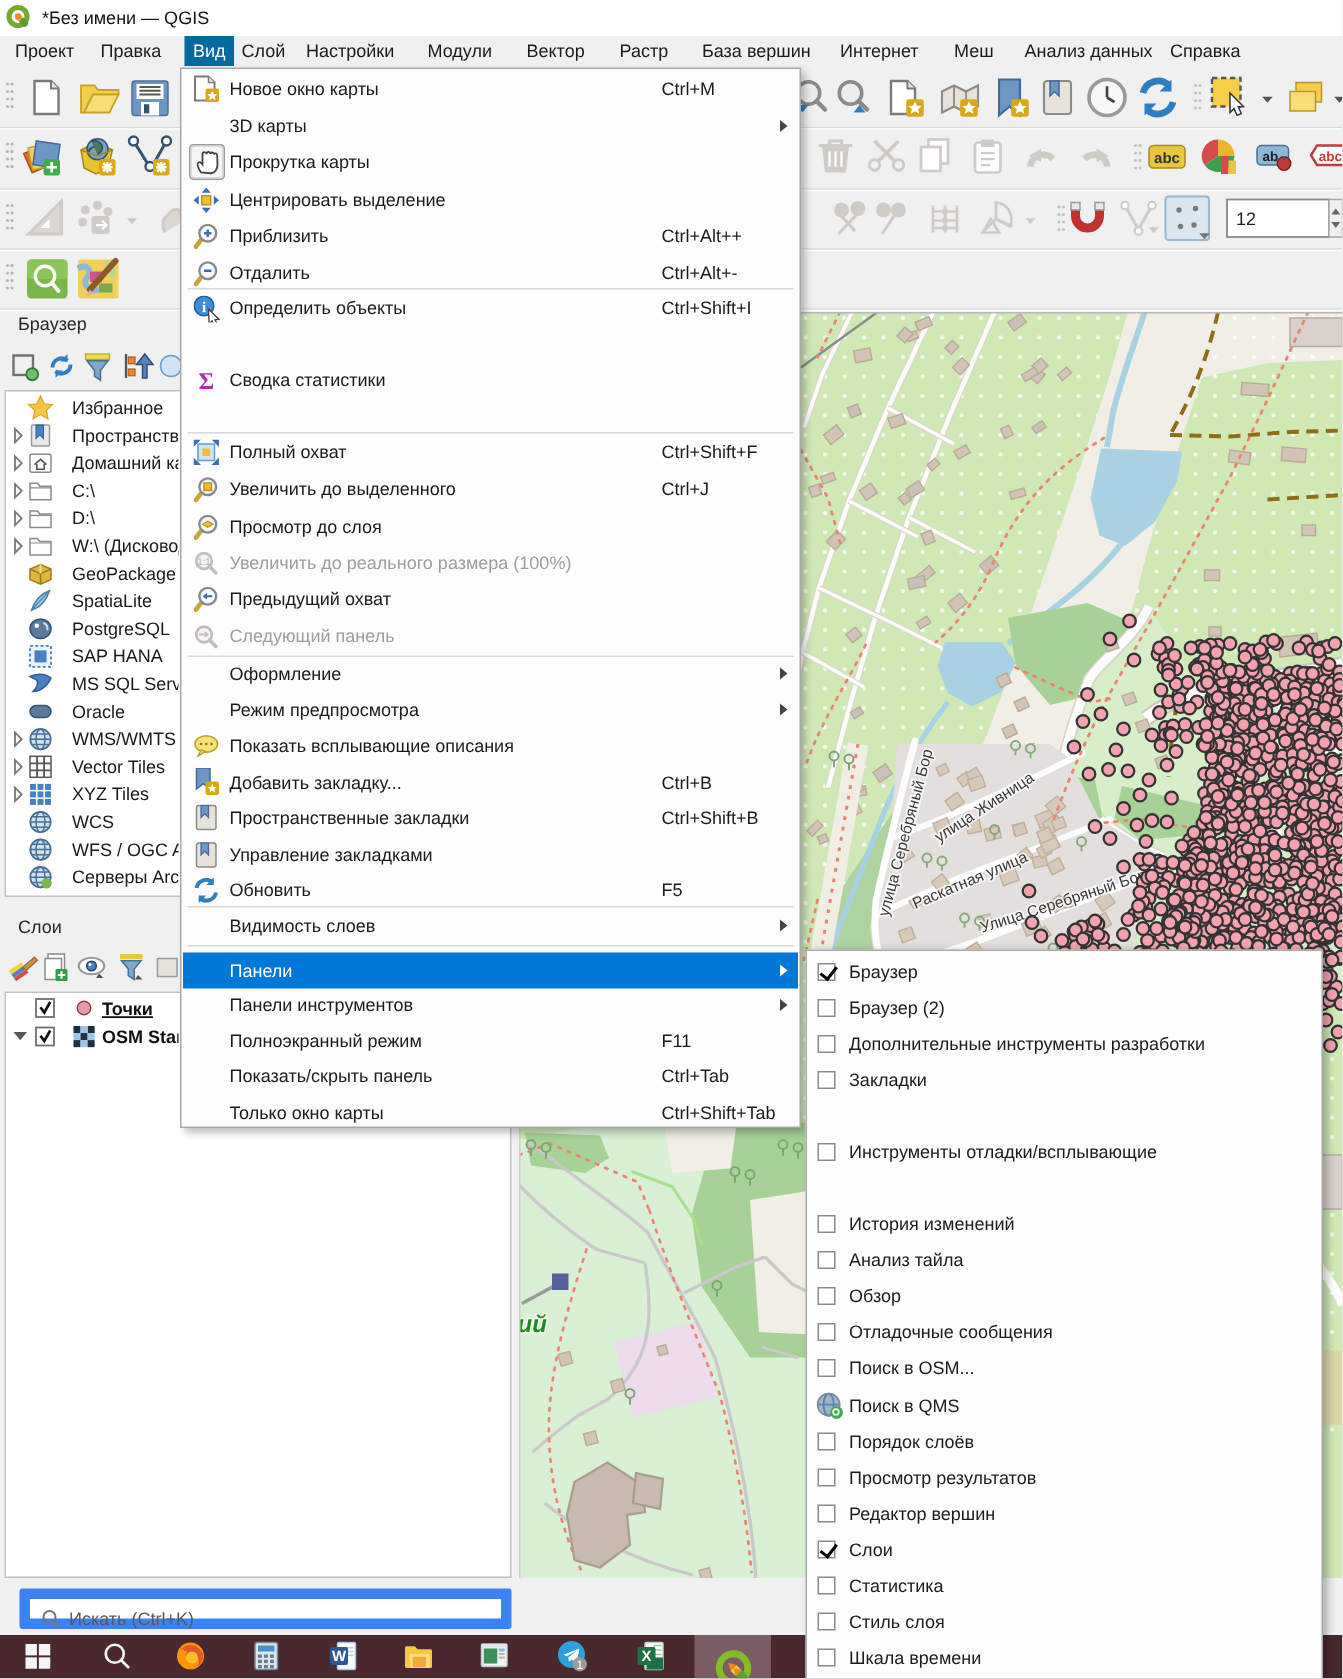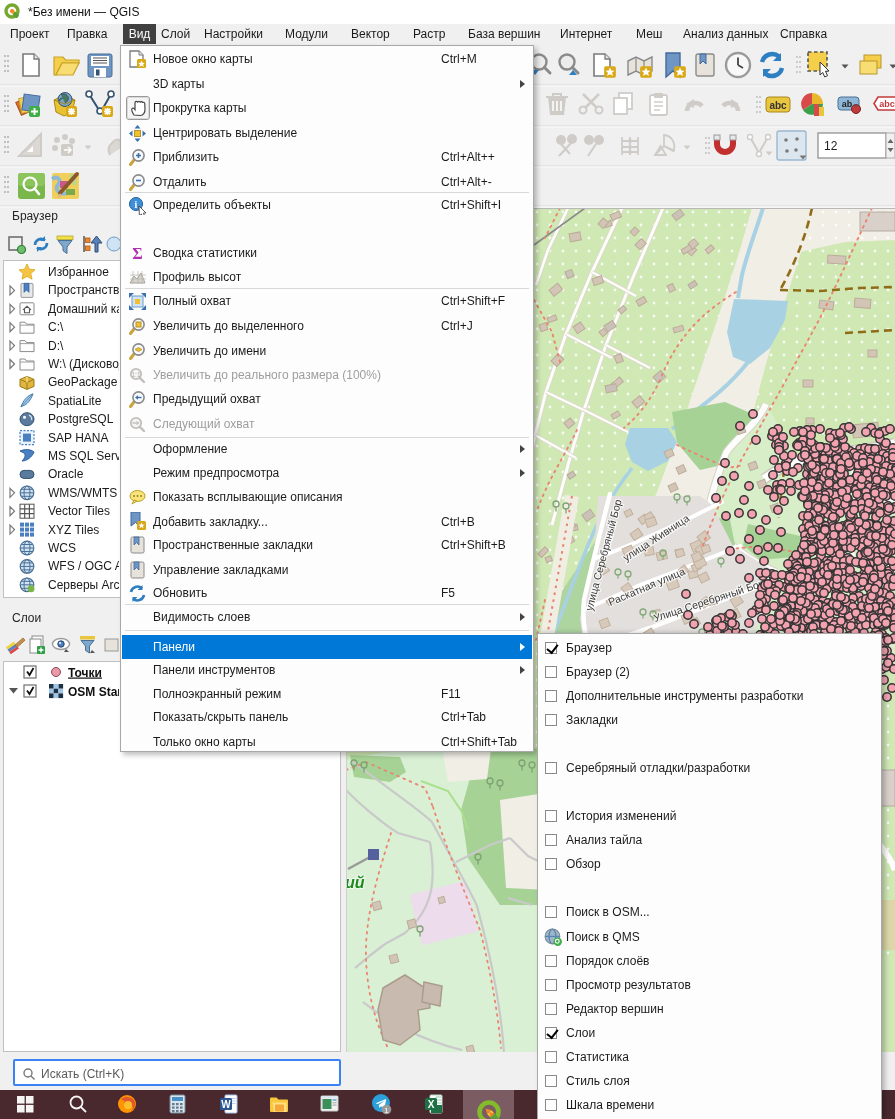--- a/index.html
+++ b/index.html
@@ -1,21 +1,21 @@
 <!DOCTYPE html>
 <html><head><meta charset="utf-8"><style>
 *{margin:0;padding:0;box-sizing:border-box}
 html,body{width:895px;height:1119px;overflow:hidden;font-family:"Liberation Sans",sans-serif;background:#f0f0f0}
 .abs{position:absolute}
 #stage{position:relative;width:895px;height:1119px}
 #titlebar{left:0;top:0;width:895px;height:24px;background:#ffffff;color:#111;font-size:12px}
 #titlebar span{position:absolute;left:28px;top:5px}
 #menubar{left:0;top:24px;width:895px;height:21px;background:#f0f0f0;font-size:12px;color:#1a1a1a}
 #menubar .mi{position:absolute;top:0;height:20px;line-height:20px}
-#menubar .sel{background:#404040;color:#fff;text-align:center}
+#menubar .sel{background:#0369a1;color:#fff;text-align:center}
 .panel-title{font-size:12px;color:#252525}
 #vmenu{left:120px;top:45px;width:414px;height:707px;background:#fdfdfd;border:1px solid #a8a8a8;box-shadow:3px 3px 5px rgba(0,0,0,.25);font-size:12px;color:#1b1b1b}
 .mrow{position:absolute;left:1px;width:410px;height:24px;line-height:24px}
 .mrow .lbl{position:absolute;left:31px;top:0}
 .mrow .sc{position:absolute;left:319px;top:0}
 .mrow.dis{color:#9d9d9d}
 .mrow.hl{background:#0078d7;color:#fff}
 .msep{position:absolute;left:4px;width:404px;height:1px;background:#d8d8d8}
 .sub:after{content:"";position:absolute;right:7px;top:8px;border-left:5px solid #444;border-top:4px solid transparent;border-bottom:4px solid transparent}
 .mrow.hl.sub:after{border-left-color:#fff}
@@ -1874,21 +1874,21 @@
         <circle cx="883" cy="655" r="4.2"></circle>
         <circle cx="884" cy="651" r="4.2"></circle>
         <circle cx="884" cy="680" r="4.2"></circle>
         <circle cx="892" cy="688" r="4.2"></circle>
         <circle cx="887" cy="697" r="4.2"></circle>
       </g>
       <line x1="346" y1="208.5" x2="895" y2="208.5" stroke="#b8b8b8" stroke-width="1"></line>
       <line x1="346.5" y1="208" x2="346.5" y2="1054" stroke="#cfcfcf" stroke-width="1"></line>
     </svg>
     <div class="abs" style="left:0;top:1052px;width:895px;height:38px;background:#f0f0f0"></div>
-<div class="abs" style="left:13px;top:1059px;width:328px;height:27px;background:#fff;border:2px solid #3b82f6;border-radius:2px">
+<div class="abs" style="left:13px;top:1059px;width:328px;height:27px;background:#fff;border:7px solid #3b82f6;border-radius:2px">
 <svg class="abs" style="left:7px;top:6px" width="14" height="14" viewBox="0 0 14 14">
         <circle cx="6" cy="6" r="4" fill="none" stroke="#777" stroke-width="1.4"></circle>
         <line x1="9" y1="9" x2="12.5" y2="12.5" stroke="#777" stroke-width="1.4"></line>
       </svg>
 <span style="position:absolute;left:26px;top:6px;font-size:12px;color:#5a5a5a">Искать (Ctrl+K)</span>
     </div>
     <svg class="abs" style="left:0;top:1090px" width="895" height="29" viewBox="0 0 895 29">
       <rect width="895" height="29" fill="#49282e"></rect>
       <rect x="463" y="0" width="51" height="29" fill="#7b5c62"></rect>
       <g transform="translate(17,6)" fill="#f5f5f5">
@@ -2025,27 +2025,20 @@
         </svg>
         <span class="lbl">Определить объекты</span>
         <span class="sc">Ctrl+Shift+I</span>
       </div>
       <div class="mrow" style="top:194.5px">
         <svg class="abs" style="left:7px;top:4px" width="17" height="17" viewBox="0 0 17 17">
           <text x="8.5" y="14" font-size="16" font-weight="bold" fill="#b030b0" text-anchor="middle" font-family="Liberation Serif">Σ</text>
         </svg>
         <span class="lbl">Сводка статистики</span>
       </div>
-      <div class="mrow" style="top:218.5px">
-        <svg class="abs" style="left:7px;top:5px" width="17" height="15" viewBox="0 0 17 15">
-          <path d="M1 13L5 6l3 3 4-6 4 10z" fill="#d8d4ce" stroke="#a8a49e"></path>
-          <path d="M1 5h16M1 9h16M4 1v13M9 1v13M13 1v13" stroke="#b8b4ae" stroke-width=".7"></path>
-        </svg>
-        <span class="lbl">Профиль высот</span>
-      </div>
       <div class="msep" style="top:242px"></div>
       <div class="mrow" style="top:242.5px">
         <svg class="abs" style="left:7px;top:4px" width="17" height="17" viewBox="0 0 17 17">
           <rect x="3" y="3" width="11" height="11" fill="#cfe3f5" stroke="#6a9cc8"></rect>
           <g fill="#3a6fb0">
             <path d="M0 0h5L0 5z"></path>
             <path d="M17 0v5l-5-5z"></path>
             <path d="M0 17v-5l5 5z"></path>
             <path d="M17 17h-5l5-5z"></path>
           </g>
@@ -2062,21 +2055,21 @@
         </svg>
         <span class="lbl">Увеличить до выделенного</span>
         <span class="sc">Ctrl+J</span>
       </div>
       <div class="mrow" style="top:292.5px">
         <svg class="abs" style="left:7px;top:4px" width="17" height="17" viewBox="0 0 17 17">
           <line x1="5" y1="11" x2="1.5" y2="15.5" stroke="#c8a43f" stroke-width="3" stroke-linecap="round"></line>
           <circle cx="9.5" cy="6.5" r="5.6" fill="#f4f8fb" fill-opacity=".75" stroke="#8a8a8a" stroke-width="1.6"></circle>
           <path d="M6 6.5l3.5-2 3.5 2-3.5 2z" fill="#f0c02f" stroke="#b8922a" stroke-width=".8"></path>
         </svg>
-        <span class="lbl">Увеличить до имени</span>
+        <span class="lbl">Просмотр до слоя</span>
       </div>
       <div class="mrow dis" style="top:317.0px">
         <svg class="abs" style="left:7px;top:4px" width="17" height="17" viewBox="0 0 17 17">
           <circle cx="7" cy="7" r="5.2" fill="#eee" fill-opacity=".5" stroke="#c2beba" stroke-width="1.8"></circle>
           <line x1="10.8" y1="10.8" x2="15" y2="15" stroke="#c2beba" stroke-width="2.4" stroke-linecap="round"></line>
           <text x="7" y="9.5" font-size="6.5" fill="#b0aca8" text-anchor="middle">1:1</text>
         </svg>
         <span class="lbl">Увеличить до реального размера (100%)</span>
       </div>
       <div class="mrow" style="top:341.0px">
@@ -2088,21 +2081,21 @@
         </svg>
         <span class="lbl">Предыдущий охват</span>
       </div>
       <div class="mrow dis" style="top:365.5px">
         <svg class="abs" style="left:7px;top:4px" width="17" height="17" viewBox="0 0 17 17">
           <circle cx="7" cy="7" r="5.2" fill="#eee" fill-opacity=".5" stroke="#c2beba" stroke-width="1.8"></circle>
           <line x1="10.8" y1="10.8" x2="15" y2="15" stroke="#c2beba" stroke-width="2.4" stroke-linecap="round"></line>
           <path d="M10.5 7l-3-2.2v4.4z" fill="#c2beba"></path>
           <path d="M3.5 7h4" stroke="#c2beba" stroke-width="1.4"></path>
         </svg>
-        <span class="lbl">Следующий охват</span>
+        <span class="lbl">Следующий панель</span>
       </div>
       <div class="msep" style="top:391px"></div>
       <div class="mrow sub" style="top:391.0px">
         <span class="lbl">Оформление</span>
       </div>
       <div class="mrow sub" style="top:415.0px">
         <span class="lbl">Режим предпросмотра</span>
       </div>
       <div class="mrow" style="top:438.5px">
         <svg class="abs" style="left:7px;top:5px" width="17" height="15" viewBox="0 0 17 15">
@@ -2184,33 +2177,37 @@
       <div class="prow" style="top:50.0px">
         <span class="cb"></span>
         <span class="lbl">Дополнительные инструменты разработки</span>
       </div>
       <div class="prow" style="top:74.0px">
         <span class="cb"></span>
         <span class="lbl">Закладки</span>
       </div>
       <div class="prow" style="top:122.1px">
         <span class="cb"></span>
-        <span class="lbl">Серебряный отладки/разработки</span>
+        <span class="lbl">Инструменты отладки/всплывающие</span>
       </div>
       <div class="prow" style="top:170.2px">
         <span class="cb"></span>
         <span class="lbl">История изменений</span>
       </div>
       <div class="prow" style="top:194.3px">
         <span class="cb"></span>
         <span class="lbl">Анализ тайла</span>
       </div>
       <div class="prow" style="top:218.3px">
         <span class="cb"></span>
         <span class="lbl">Обзор</span>
+      </div>
+      <div class="prow" style="top:242.4px">
+        <span class="cb"></span>
+        <span class="lbl">Отладочные сообщения</span>
       </div>
       <div class="prow" style="top:266.4px">
         <span class="cb"></span>
         <span class="lbl">Поиск в OSM...</span>
       </div>
       <div class="prow" style="top:314.5px">
         <span class="cb"></span>
         <span class="lbl">Порядок слоёв</span>
       </div>
       <div class="prow" style="top:290.5px">

